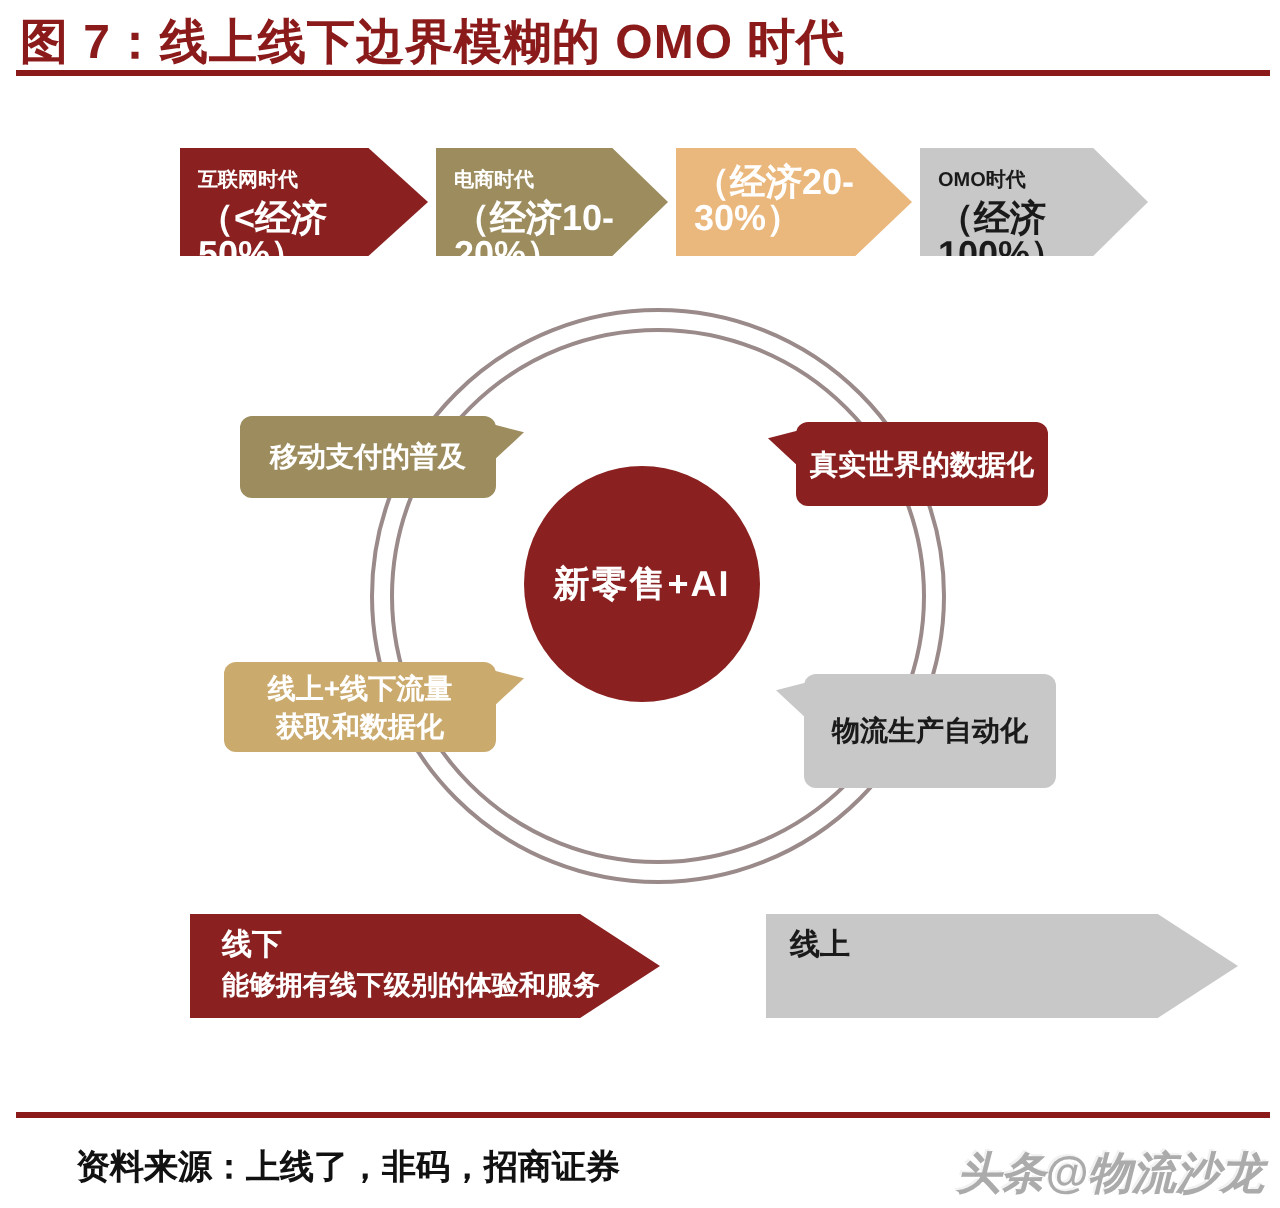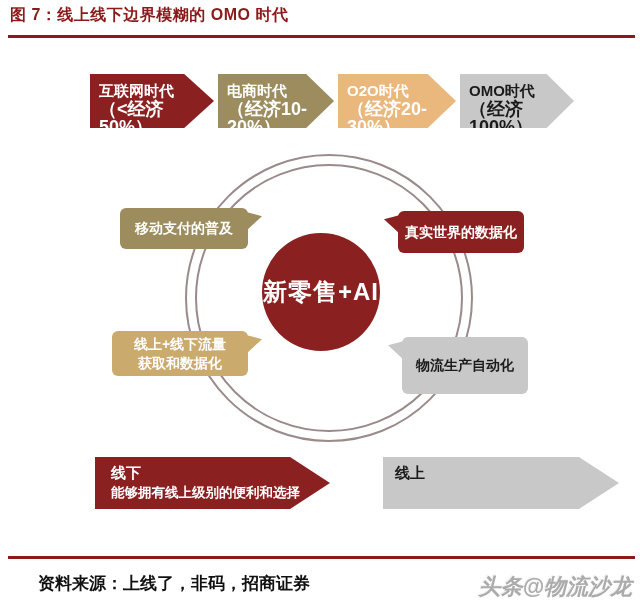--- a/index.html
+++ b/index.html
@@ -7,57 +7,57 @@
     position: relative;
     width: 640px; height: 604px;
     background: #ffffff;
     font-family: "Liberation Sans", sans-serif;
     overflow: hidden;
   }
 
   
   .fig-title {
     position: absolute; left: 10px; top: 5px;
-    font-size: 16px; font-weight: bold;
+    font-size: 24px; font-weight: bold;
     color: var(--title-red);
     letter-spacing: 0.5px;
     white-space: nowrap;
   }
   .title-rule {
     position: absolute; left: 8px; top: 35px;
     width: 627px; height: 3px;
     background: var(--title-red);
   }
 
   
   .stage {
     position: absolute; top: 74px; height: 54px;
     clip-path: polygon(0 0, 76% 0, 100% 50%, 76% 100%, 0 100%);
     box-sizing: border-box;
     padding: 8px 0 0 9px;
     line-height: 18px;
     font-weight: bold;
   }
-  .stage .l1 { font-size: 15px; display:block; }
+  .stage .l1 { font-size: 10px; display:block; }
   .stage .l2 { font-size: 18px; display:block; }
   #stage-1 { left: 90px;  width: 124px; background: var(--dark-red); color:#fff; }
   #stage-2 { left: 218px; width: 116px; background: var(--olive);    color:#fff; }
   #stage-3 { left: 338px; width: 118px; background: var(--orange);   color:#fff; }
   #stage-4 { left: 460px; width: 114px; background: var(--gray);     color: var(--text-dark); }
 
   
   .ring { position: absolute; border-radius: 50%; border: 2px solid var(--ring); box-sizing: border-box; }
   .ring-outer { left: 185px; top: 154px; width: 288px; height: 288px; }
   .ring-inner { left: 195px; top: 164px; width: 268px; height: 268px; }
   .core-circle {
     position: absolute; left: 262px; top: 233px;
     width: 118px; height: 118px; border-radius: 50%;
     background: var(--dark-red);
     display: flex; align-items: center; justify-content: center;
-    color: #fff; font-size: 24px; font-weight: bold; letter-spacing: 1px;
+    color: #fff; font-size: 18px; font-weight: bold; letter-spacing: 1px;
   }
 
   
   .callout {
     position: absolute;
     border-radius: 6px;
     display: flex; flex-direction: column;
     align-items: center; justify-content: center;
     font-weight: bold; font-size: 14px;
     line-height: 19px; text-align: right;
@@ -121,21 +121,20 @@
 
   <div class="stage" id="stage-1">
     <span class="l1">互联网时代</span>
     <span class="l2">（&lt;经济50%）</span>
   </div>
   <div class="stage" id="stage-2">
     <span class="l1">电商时代</span>
     <span class="l2">（经济10-20%）</span>
   </div>
   <div class="stage" id="stage-3">
-    <span class="l1">O2O时代</span>
     <span class="l2">（经济20-30%）</span>
   </div>
   <div class="stage" id="stage-4">
     <span class="l1">OMO时代</span>
     <span class="l2">（经济100%）</span>
   </div>
 
   <div class="ring ring-outer"></div>
   <div class="ring ring-inner"></div>
   <div class="core-circle">
@@ -155,21 +154,21 @@
     <span>获取和数据化</span>
     <div class="tail tail-right"></div>
   </div>
   <div class="callout" id="callout-logistics">
     <span>物流生产自动化</span>
     <div class="tail tail-left"></div>
   </div>
 
   <div class="big-arrow" id="arrow-offline">
     <span class="l1">线下</span>
-    <span class="l2">能够拥有线上级别的便利和选择</span>
+    <span class="l2">能够拥有线下级别的体验和服务</span>
   </div>
   <div class="big-arrow" id="arrow-online">
     <span class="l1">线上</span>
   </div>
 
   <div class="footer-rule"></div>
   <div class="source-text">资料来源：上线了，非码，招商证券</div>
   <div class="watermark">头条@物流沙龙</div>
 
 </div>

